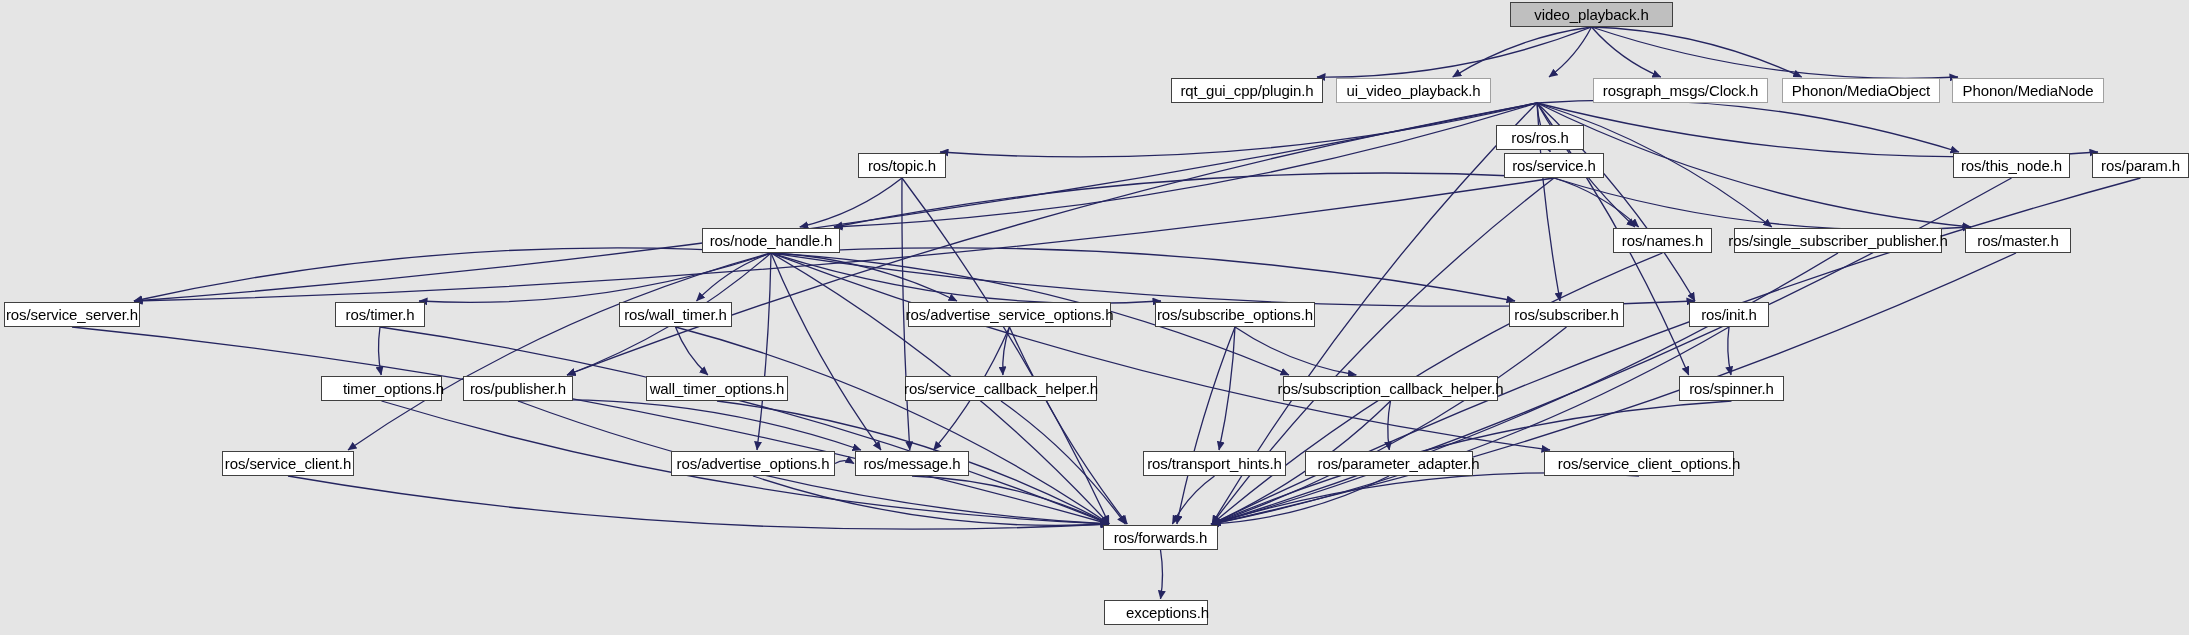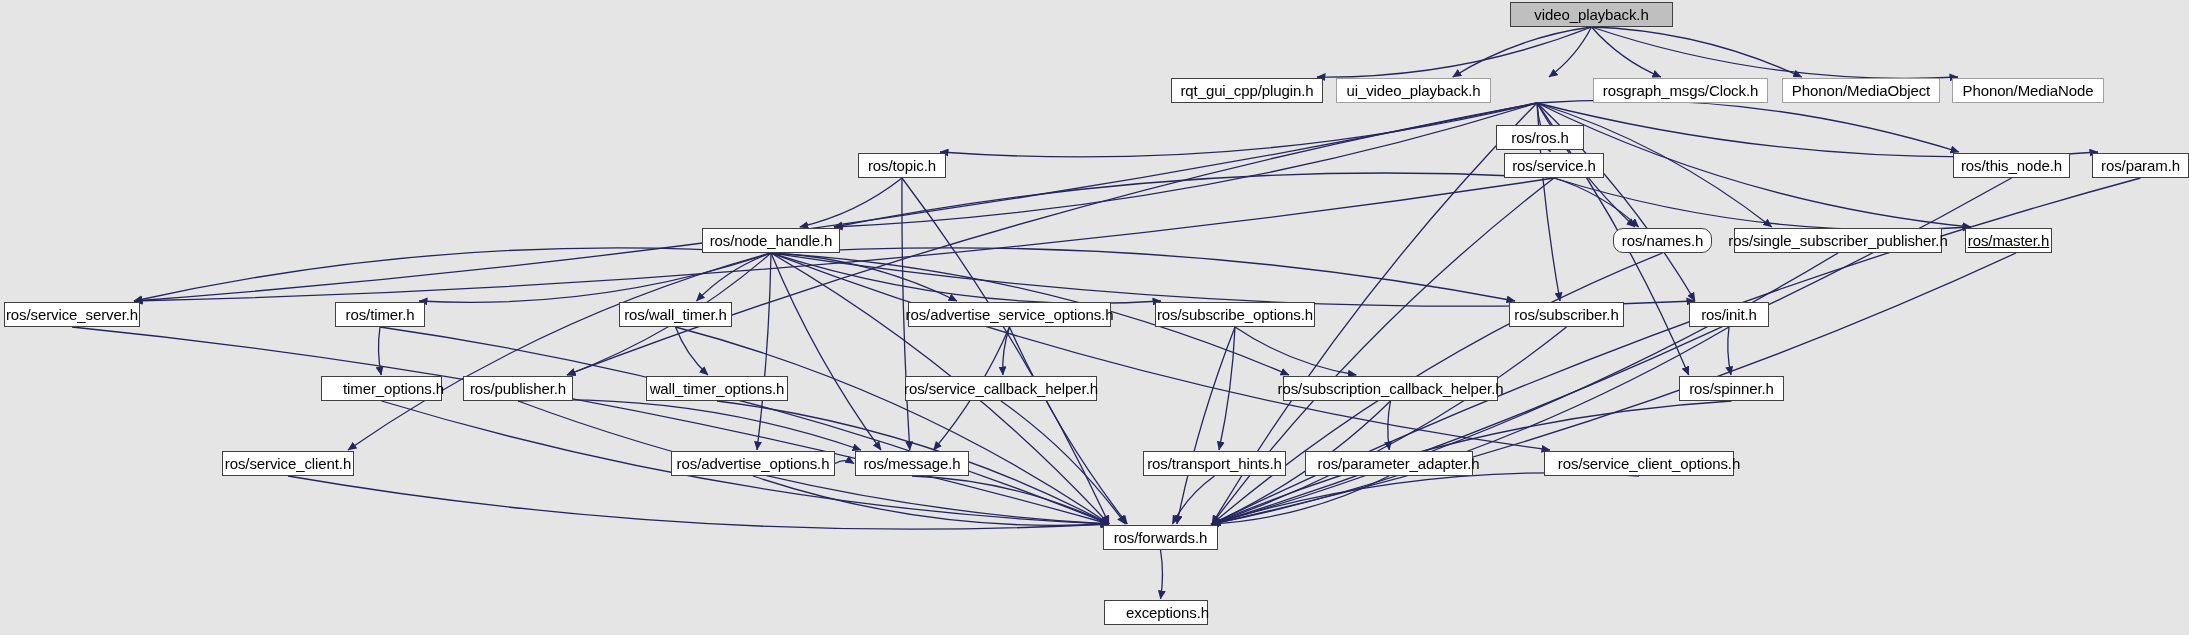--- a/index.html
+++ b/index.html
@@ -136,27 +136,27 @@
       </div>
       <div class="node dark" style="left: 1953px; top: 153px; width: 117px;">
         <span class="node-label">ros/this_node.h</span>
       </div>
       <div class="node dark" style="left: 2092px; top: 153px; width: 97px;">
         <span class="node-label">ros/param.h</span>
       </div>
       <div class="node dark" style="left: 702px; top: 228px; width: 138px;">
         <span class="node-label">ros/node_handle.h</span>
       </div>
-      <div class="node dark" style="left: 1613px; top: 228px; width: 99px; border-radius: 10px;">
+      <div class="node dark" style="left: 1613px; top: 228px; width: 99px;">
         <span class="node-label">ros/names.h</span>
       </div>
       <div class="node dark" style="left: 1734px; top: 228px; width: 208px;">
         <span class="node-label">ros/single_subscriber_publisher.h</span>
       </div>
-      <div class="node dark" style="left: 1965px; top: 228px; width: 87px; text-decoration: underline;">
+      <div class="node dark" style="left: 1965px; top: 228px; width: 106px;">
         <span class="node-label">ros/master.h</span>
       </div>
       <div class="node dark" style="left: 4px; top: 302px; width: 136px;">
         <span class="node-label">ros/service_server.h</span>
       </div>
       <div class="node dark" style="left: 335px; top: 302px; width: 90px;">
         <span class="node-label">ros/timer.h</span>
       </div>
       <div class="node dark" style="left: 619px; top: 302px; width: 113px;">
         <span class="node-label">ros/wall_timer.h</span>

